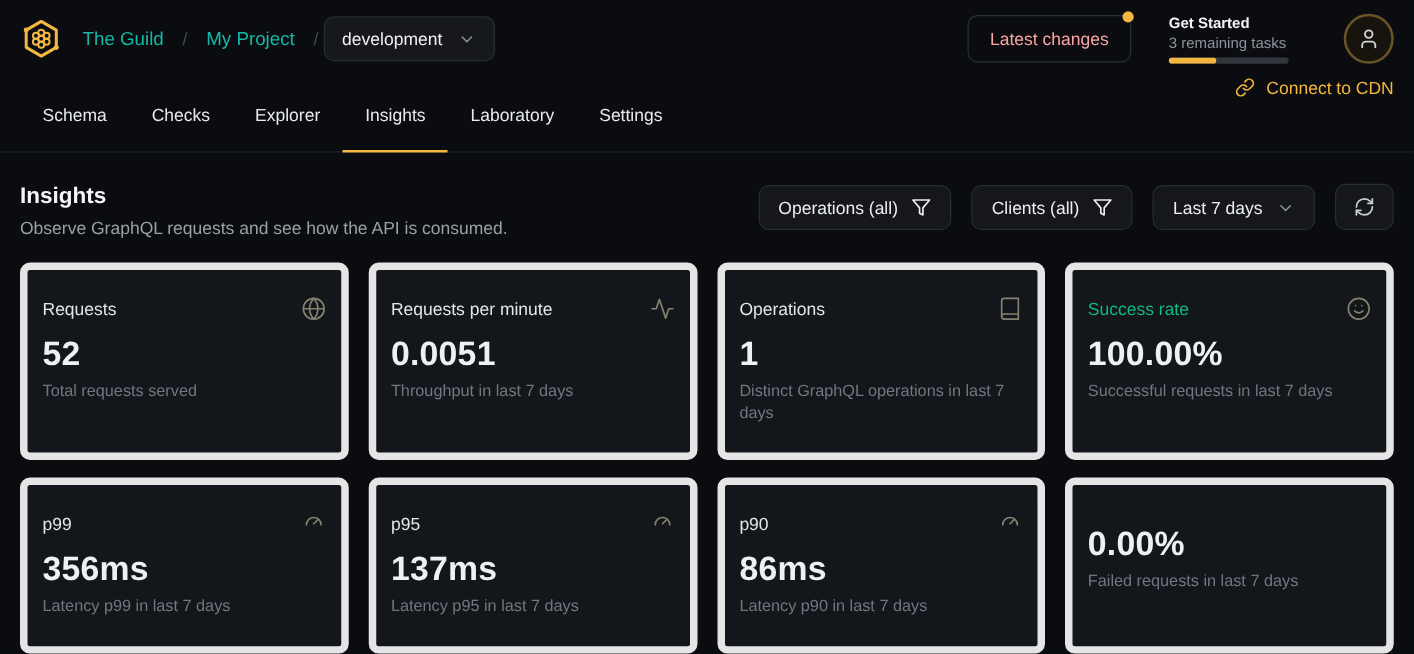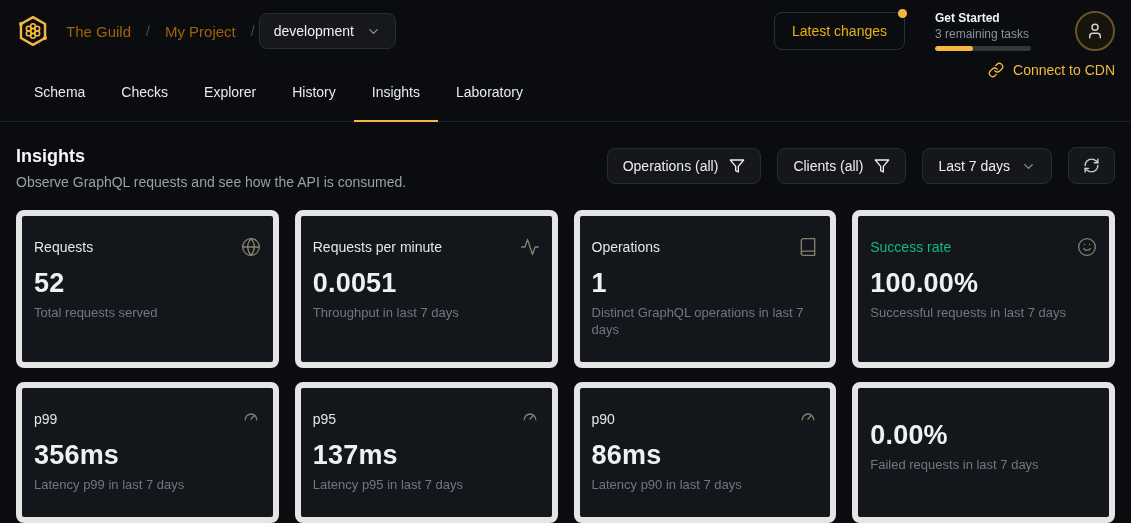--- a/index.html
+++ b/index.html
@@ -9,33 +9,33 @@
     color:#e8eaed;
     font-family:"Liberation Sans", sans-serif;
     -webkit-font-smoothing:antialiased;
   }
   svg { display:block; }
 
   
   .header { display:flex; align-items:center; height:62px; padding:0 16px; }
   .logo { color:#f4b740; margin-right:16px; cursor:pointer; }
   .crumbs { display:flex; align-items:center; gap:15px; font-size:15px; }
-  .crumb { color:#a16207; font-weight:500; cursor:pointer; }
+  .crumb { color:#14b8a6; font-weight:500; cursor:pointer; }
   .crumb-sep { color:#434a54; font-size:14px; }
   .target-btn {
     margin-left:4px; display:flex; align-items:center; gap:12px;
     background:#16181d; border:1px solid #282c33; border-radius:8px;
     padding:9px 14px; font-size:14px; color:#f1f2f4; cursor:pointer;
     font-family:inherit;
   }
   .chev { color:#8b919a; }
   .hspacer { flex:1; }
   .latest-btn {
     position:relative; background:transparent; border:1px solid #2b2f36;
-    border-radius:8px; padding:10px 17px; font-size:14px; color:#eab308;
+    border-radius:8px; padding:10px 17px; font-size:14px; color:#fca5a5;
     cursor:pointer; font-family:inherit;
   }
   .latest-dot { position:absolute; top:-4px; right:-3px; width:9px; height:9px;
     border-radius:50%; }
   .get-started { margin-left:30px; width:100px; cursor:pointer; }
   .gs-title { font-size:12px; font-weight:700; color:#f2f3f5; }
   .gs-sub { font-size:12px; color:#8d939c; margin-top:2px; white-space:nowrap; }
   .gs-bar { margin-top:5px; height:5px; width:96px; border-radius:3px; background:#33363c; overflow:hidden; }
   .gs-fill { height:100%; border-radius:3px; background:#f4b740; }
   .avatar {
@@ -132,23 +132,23 @@
           <circle cx="12" cy="7" r="4"></circle>
         </svg>
     </span>
   </div>
 </div>
 
 <div class="nav">
   <div class="tab">Schema</div>
   <div class="tab">Checks</div>
   <div class="tab">Explorer</div>
-  <div class="tab">History</div>
   <div class="tab active">Insights</div>
   <div class="tab">Laboratory</div>
+  <div class="tab">Settings</div>
   <div class="cdn-link">
     <span>
       <svg width="16" height="16" viewBox="0 0 24 24" fill="none" stroke="currentColor" stroke-width="2" stroke-linecap="round" stroke-linejoin="round">
           <path d="M10 13a5 5 0 0 0 7.54.54l3-3a5 5 0 0 0-7.07-7.07l-1.72 1.71"></path>
           <path d="M14 11a5 5 0 0 0-7.54-.54l-3 3a5 5 0 0 0 7.07 7.07l1.71-1.71"></path>
         </svg>
     </span>
     <span>Connect to CDN</span>
   </div>
 </div>

